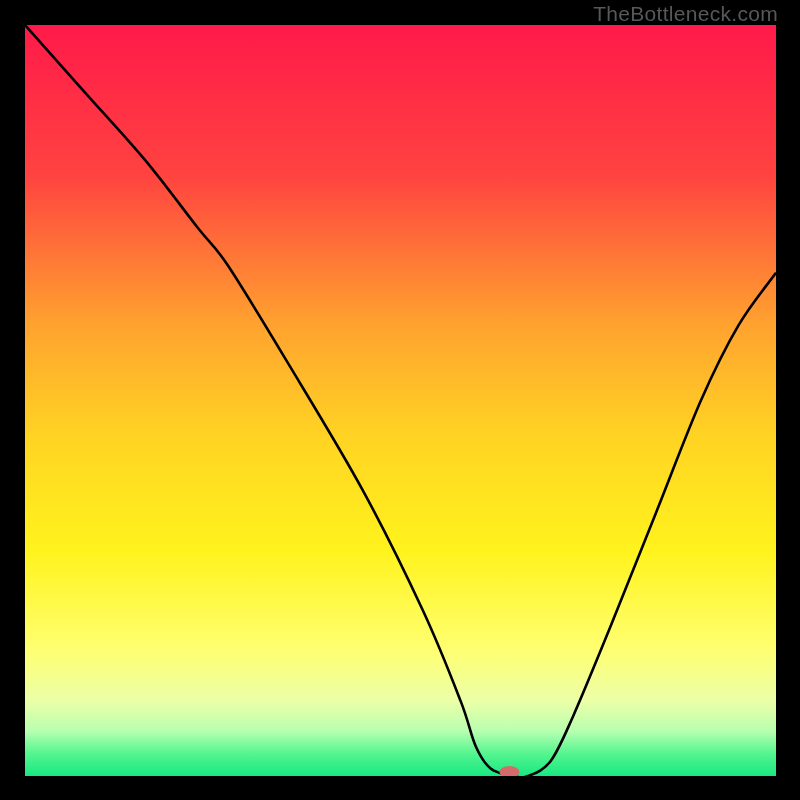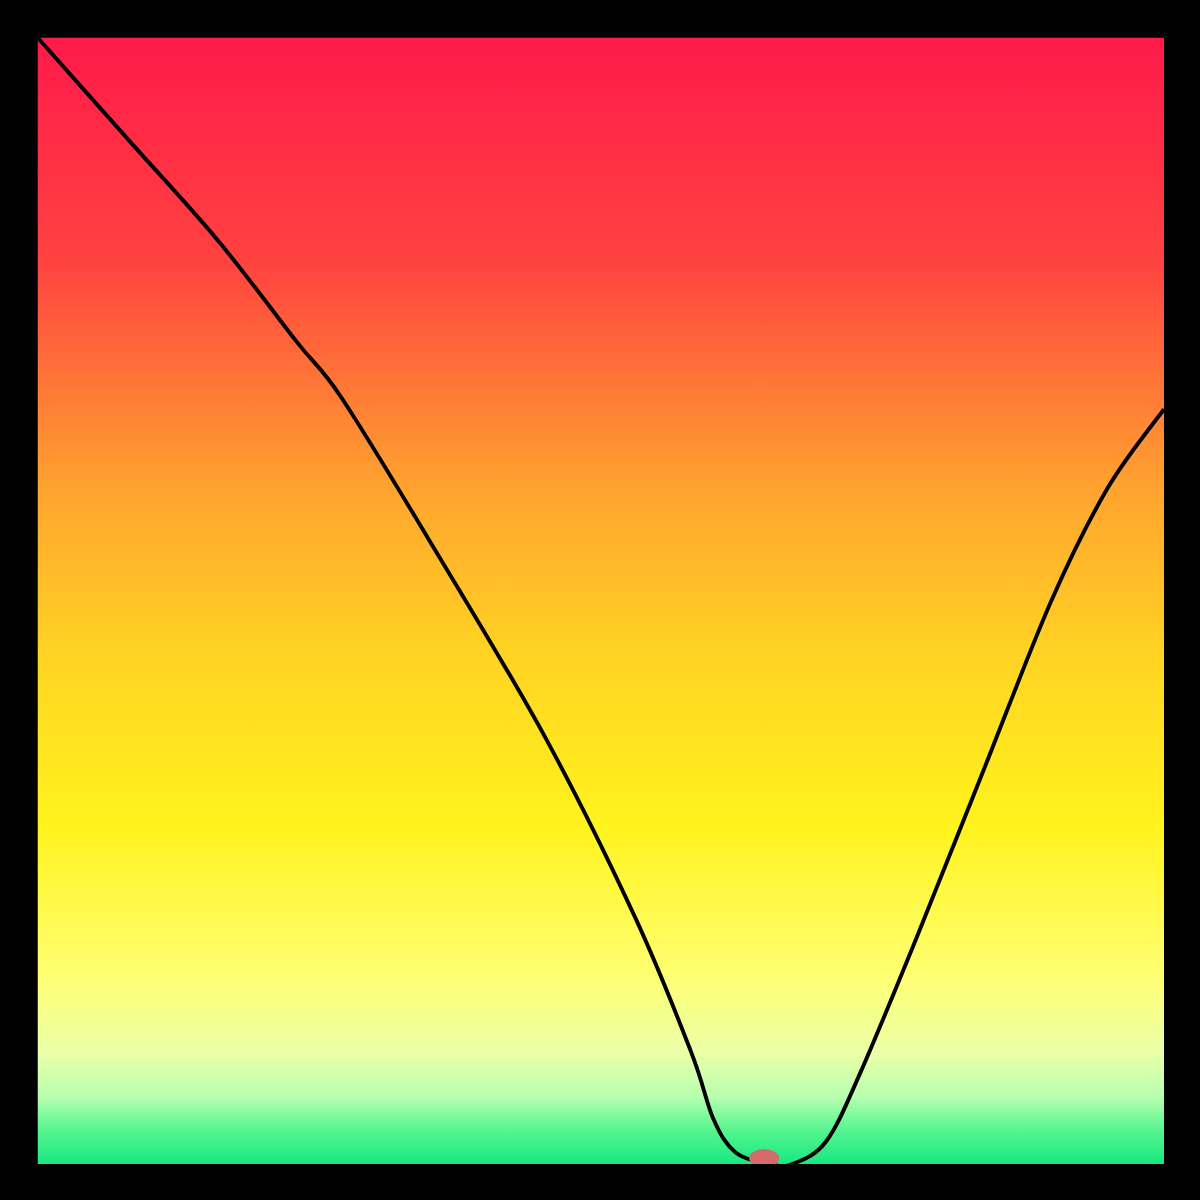--- a/index.html
+++ b/index.html
@@ -36,20 +36,21 @@
     letter-spacing: 0.3px;
   }
   svg {
     display: block;
   }
 </style>
 </head>
 <body>
 
 <div class="frame">
+  <div class="watermark">TheBottleneck.com</div>
   <div class="plot">
     <svg id="chart-svg" width="751" height="751" viewBox="0 0 751 751">
       <defs>
         <linearGradient id="bg-grad" x1="0" y1="0" x2="0" y2="1">
             <stop offset="0%" stop-color="#ff1a4a"></stop>
             <stop offset="20%" stop-color="#ff4340"></stop>
             <stop offset="40%" stop-color="#ffa32f"></stop>
             <stop offset="55%" stop-color="#ffd423"></stop>
             <stop offset="70%" stop-color="#fff31d"></stop>
             <stop offset="83%" stop-color="#ffff70"></stop>

